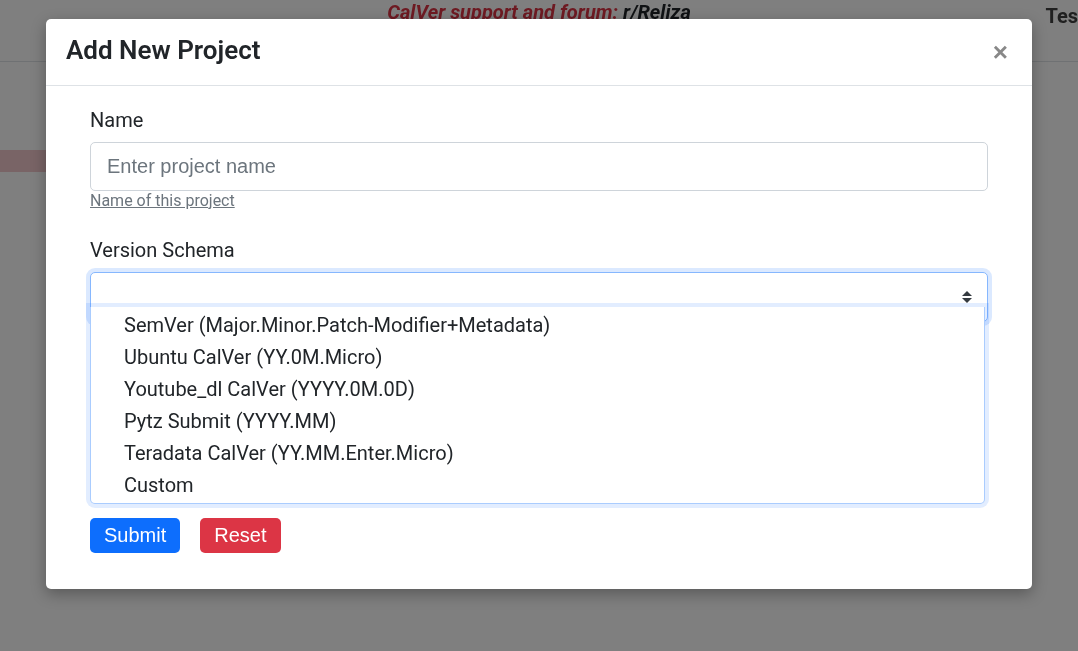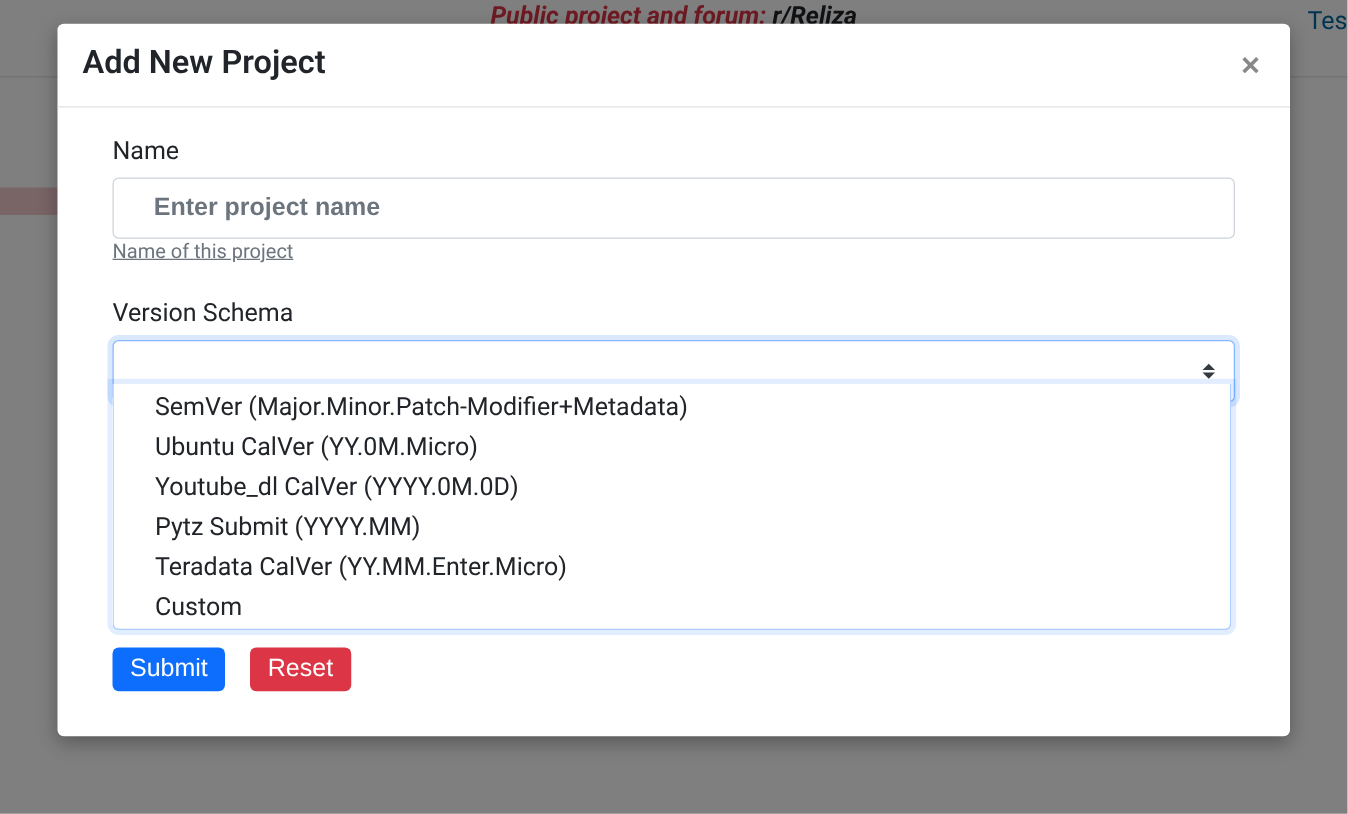--- a/index.html
+++ b/index.html
@@ -30,22 +30,22 @@
     color: #dc3545;
     padding-top: 0px;
     line-height: 24px;
   }
   .bg-banner .link {
     color: #212529;
   }
   .bg-right {
     position: absolute;
     top: 4px; right: 0;
-    font-size: 20px; font-weight: 400;
-    color: #0369a1;
+    font-size: 20px; font-weight: 700;
+    color: #404040;
   }
   .bg-pinkbar {
     position: absolute;
     top: 150px; left: 0;
     width: 46px; height: 22px;
     background: #f3c9cd;
   }
   .overlay {
     position: absolute; inset: 0;
     background: rgba(0,0,0,0.5);
@@ -88,27 +88,26 @@
   }
   .form-label {
     display: block;
     font-size: 20px;
     color: #212529;
     margin-bottom: 10px;
   }
   .form-input {
     width: 100%;
     font-size: 20px;
-    padding: 12px 32px;
+    padding: 12px 16px;
     border: 1px solid #ced4da;
     border-radius: 5px;
     outline: none;
     color: #495057;
     background: #fff;
-    font-weight: bold;
   }
   .form-input::placeholder { color: #6c757d; }
   .help-text {
     font-size: 16px;
     color: #6c757d;
     margin-top: 0;
     text-decoration: underline;
   }
   .spacer { height: 28px; }
   .select-wrap {
@@ -180,21 +179,21 @@
   }
   .btn-primary { background: #0d6efd; }
   .btn-danger  { background: #dc3545; }
 </style>
 </head>
 <body>
 
 <div class="backdrop">
   <div class="bg-header"></div>
   <div class="bg-banner">
-    <span>Public project and forum: </span><span class="link">r/Reliza</span>
+    <span>CalVer support and forum: </span><span class="link">r/Reliza</span>
   </div>
   <div class="bg-right">Tes</div>
   <div class="bg-pinkbar"></div>
 </div>
 
 <div class="overlay"></div>
 
 <div class="modal">
   <div class="modal-header">
     <h2 class="modal-title">Add New Project</h2>

